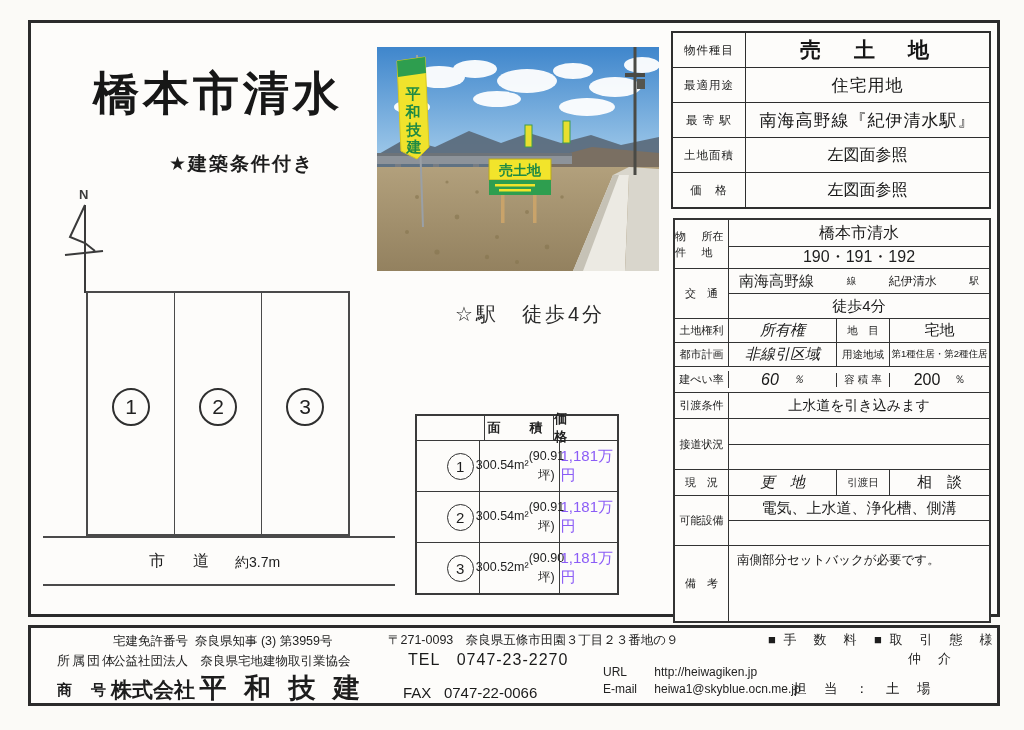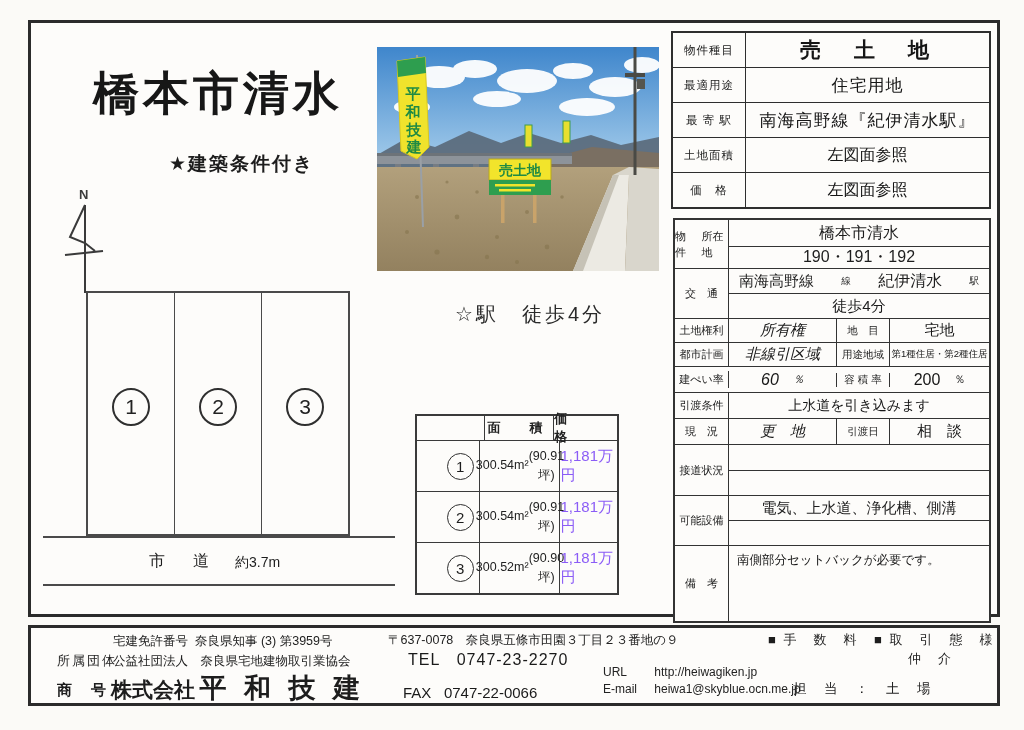--- a/index.html
+++ b/index.html
@@ -254,21 +254,21 @@
         <div class="sub" style="flex:1;font-size:16px;">190・191・192</div>
       </div>
     </div>
 
     <div class="drow" style="height:49px;">
       <div class="dlbl">交　通</div>
       <div class="vcol">
         <div class="sub subline" style="height:24px;justify-content:space-between;padding:0 10px;">
           <span style="font-size:15px;">南海高野線</span>
           <span class="tiny">線</span>
-          <span style="font-size:16px;">紀伊清水</span>
+          <span style="font-size:12px;">紀伊清水</span>
           <span class="tiny">駅</span>
         </div>
         <div class="sub" style="flex:1;font-size:15px;">徒歩4分</div>
       </div>
     </div>
 
     <div class="drow" style="height:23px;">
       <div class="dlbl">土地権利</div>
       <div class="dval w1" style="font-size:15px;">所有権</div>
       <div class="dlbl2">地　目</div>
@@ -293,33 +293,33 @@
         <span style="font-size:16px;">200</span>
         <span class="unit">％</span>
       </div>
     </div>
 
     <div class="drow" style="height:25px;">
       <div class="dlbl">引渡条件</div>
       <div class="dval" style="font-size:14px;">上水道を引き込みます</div>
     </div>
 
+    <div class="drow" style="height:50px;">
+      <div class="dlbl">接道状況</div>
+      <div class="vcol">
+        <div class="sub subline" style="height:25px;"></div>
+        <div class="sub" style="flex:1;"></div>
+      </div>
+    </div>
+
     <div class="drow" style="height:25px;">
       <div class="dlbl">現　況</div>
       <div class="dval w1" style="font-size:15px;">更　地</div>
       <div class="dlbl2">引渡日</div>
       <div class="dval" style="font-size:15px;">相　談</div>
-    </div>
-
-    <div class="drow" style="height:50px;">
-      <div class="dlbl">接道状況</div>
-      <div class="vcol">
-        <div class="sub subline" style="height:25px;"></div>
-        <div class="sub" style="flex:1;"></div>
-      </div>
     </div>
 
     <div class="drow" style="height:49px;">
       <div class="dlbl">可能設備</div>
       <div class="vcol">
         <div class="sub subline" style="height:24px;font-size:15px;">電気、上水道、浄化槽、側溝</div>
         <div class="sub" style="flex:1;"></div>
       </div>
     </div>
 
@@ -337,21 +337,21 @@
     <span>奈良県知事 (3) 第3959号</span>
   </div>
   <div class="abs f-label" style="left:26px;top:24px;">所属団体</div>
   <div class="abs f-small" style="left:82px;top:25px;">公益社団法人　奈良県宅地建物取引業協会</div>
   <div class="abs f-label" style="left:26px;top:53px;font-weight:bold;font-size:15px;">商　号</div>
   <div class="abs" style="left:80px;top:42px;">
     <span class="f-co-pre">株式会社</span>
     <span class="f-co">平 和 技 建</span>
   </div>
 
-  <div class="abs f-small" style="left:357px;top:4px;">〒637-0078　奈良県五條市田園３丁目２３番地の９</div>
+  <div class="abs f-small" style="left:357px;top:4px;">〒271-0093　奈良県五條市田園３丁目２３番地の９</div>
   <div class="abs f-tel" style="left:365px;top:23px;">
     <span>TEL</span>&nbsp;&nbsp;
     <span>0747-23-2270</span>
   </div>
   <div class="abs f-fax" style="left:372px;top:56px;">
     <span>FAX</span>&nbsp;&nbsp;
     <span>0747-22-0066</span>
   </div>
 
   <div class="abs f-url" style="left:572px;top:37px;">

